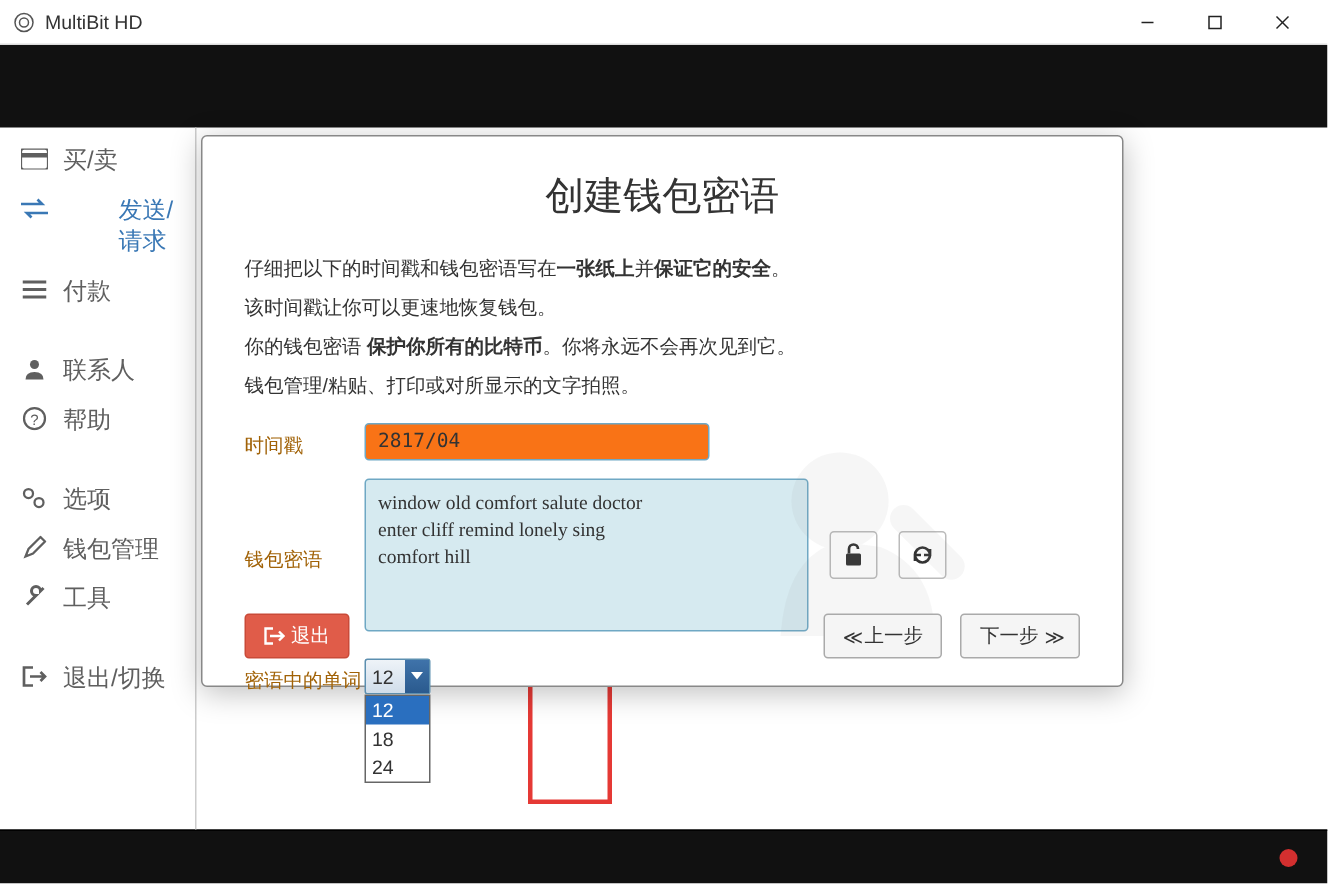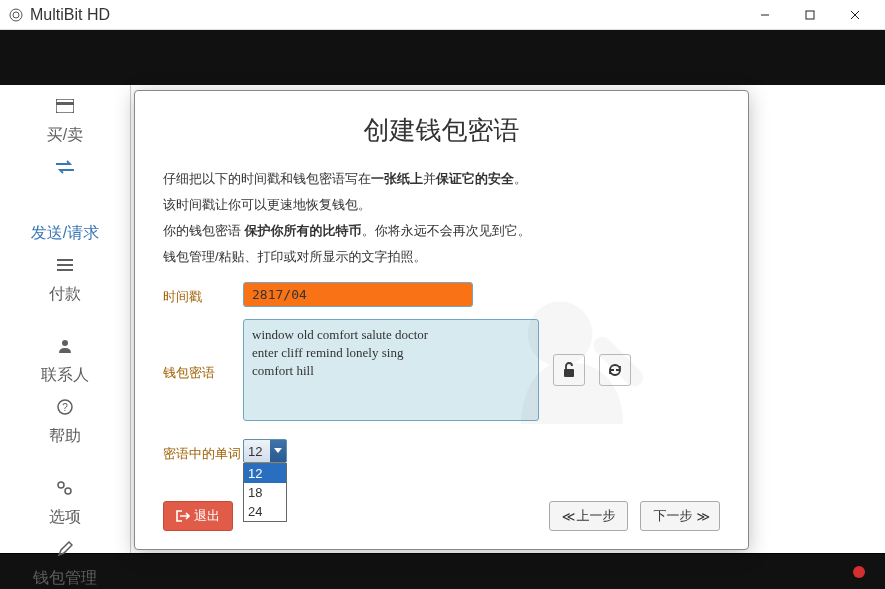--- a/index.html
+++ b/index.html
@@ -18,21 +18,21 @@
   display: flex;
   align-items: center;
   padding: 0 8px;
   border-bottom: 1px solid #ddd;
 }
 .titlebar .app-icon {
   width: 16px; height: 16px;
   display: inline-flex; align-items: center; justify-content: center;
   margin-right: 6px;
 }
-.titlebar .title-text { flex: 1; font-size: 16px; color: #333; }
+.titlebar .title-text { flex: 1; font-size: 13px; color: #333; }
 .winbtns { display: flex; gap: 0; }
 .winbtn { width: 45px; height: 30px; display:flex; align-items:center; justify-content:center; cursor:pointer; }
 .winbtn svg { stroke:#222; }
 
 .topbar {
   height: 55px;
   background: #111;
 }
 
 .main {
@@ -40,27 +40,25 @@
   height: calc(100% - 30px - 55px - 36px);
 }
 .sidebar {
   width: 130px;
   padding: 6px 0;
   color: #616161;
 }
 .sidebar .group { margin-bottom: 20px; }
 .sidebar-item {
   display: flex;
-  align-items: center;
   gap: 10px;
   padding: 6px 14px;
   font-size: 16px;
   color: #5f5f5f;
   cursor: pointer;
-  flex-direction: column;
 }
 .sidebar-item.active { color: #3a78b5; gap: 47px; }
 .sidebar-item .sicon { width: 18px; height: 18px; display:flex; align-items:center; justify-content:center; }
 
 .content {
   flex: 1;
   position: relative;
   border-left: 1px solid #ccc;
 }
 
@@ -76,21 +74,21 @@
 .statusdot {
   width: 12px; height: 12px; border-radius: 50%;
   background: #d32f2f;
 }
 
 .modal {
   position: absolute;
   left: 134px;
   top: 90px;
   width: 615px;
-  height: 460px;
+  height: 368px;
   background: #fff;
   border: 1px solid #888;
   border-radius: 4px;
   box-shadow: 0 4px 20px rgba(0,0,0,0.25);
   padding: 14px 28px 18px 28px;
   z-index: 10;
 }
 .modal h1 {
   text-align: center;
   font-weight: normal;

